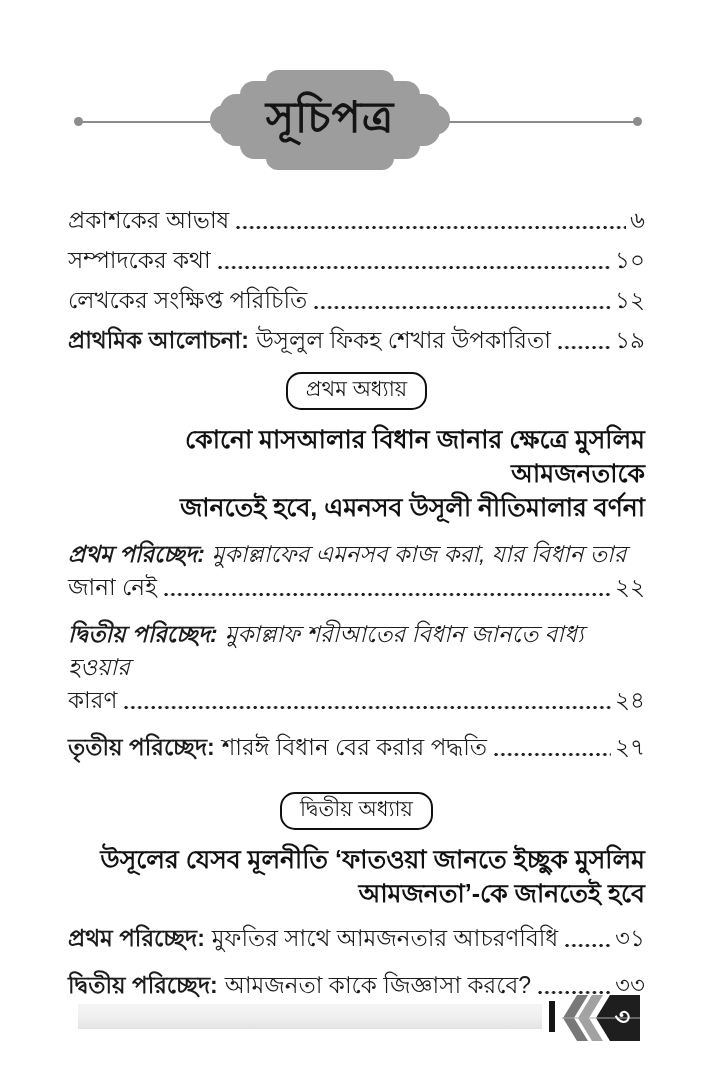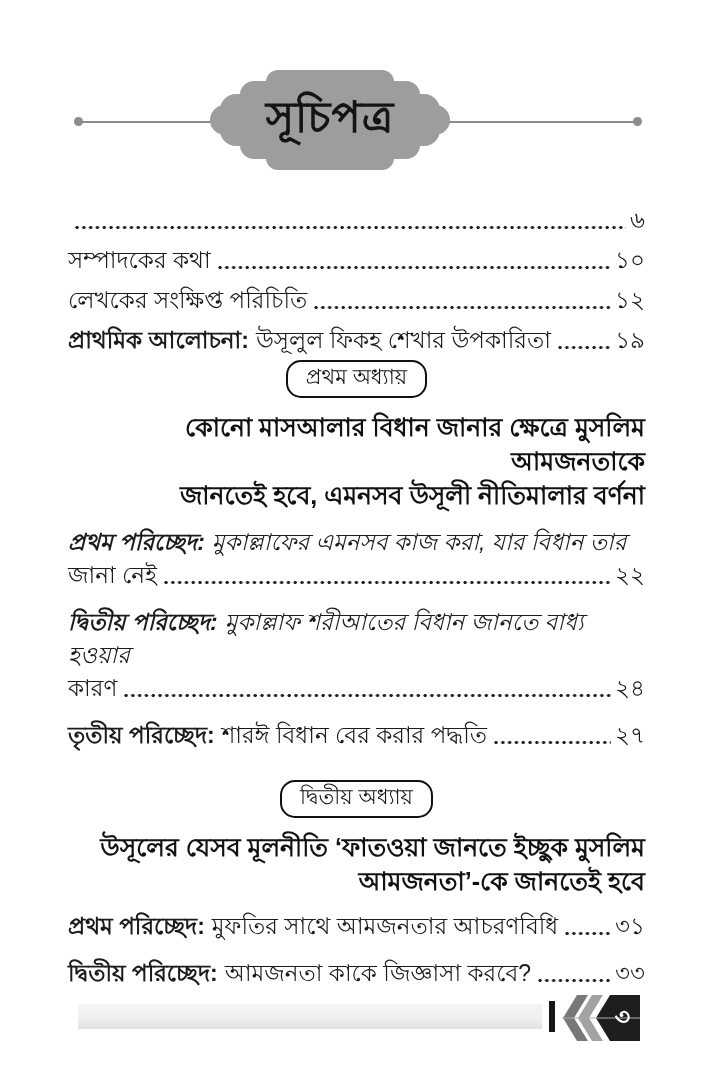--- a/index.html
+++ b/index.html
@@ -29,21 +29,21 @@
   .page-num { white-space:nowrap; }
 
   .entry { margin-top:0; }
   .entry .entry-text { font-size:23px; line-height:33px;font-style:italic; }
   .entry .toc-row { line-height:33px; }
   .entry .leader { margin-bottom:6px; }
 
   .sec { margin-top:14px; }
   .sec-one { margin-top:14px; line-height:33px; }
 
-  .chapter-badge { display:flex; justify-content:center; }
+  .chapter-badge { display:flex; justify-content:center; margin-top:12px; }
   .chapter-badge span { display:inline-block; border:2px solid #101010; border-radius:15px;
     padding:1px 18px 5px; font-size:21px; line-height:28px; color:#151515; }
   .chapter-title { margin-top:12px; text-align:right; font-weight:bold; font-size:25px; line-height:34px; color:#111111; }
   .mt18 { margin-top:28px; }
   .mt12 { margin-top:12px; }
 
   
   .footer-bar { position:absolute; left:78px; top:1004px; width:464px; height:25px;
     background:linear-gradient(180deg,#f5f5f5 0%, #efefef 55%, #e2e2e2 100%); }
   .footer-tick { position:absolute; left:549px; top:1001px; width:6px; height:31px; background:#161616; }
@@ -69,20 +69,21 @@
       </g>
     </svg>
     <div class="badge-title">সূচিপত্র</div>
   </div>
   <div class="hdr-rule right"></div>
   <div class="hdr-dot right"></div>
 
   <div class="content">
 
     <div class="toc-row">
+      <span class="label">প্রকাশকের আভাষ</span>
       <span class="leader"></span>
       <span class="page-num">৬</span>
     </div>
     <div class="toc-row">
       <span class="label">সম্পাদকের কথা</span>
       <span class="leader"></span>
       <span class="page-num">১০</span>
     </div>
     <div class="toc-row">
       <span class="label">লেখকের সংক্ষিপ্ত পরিচিতি</span>

